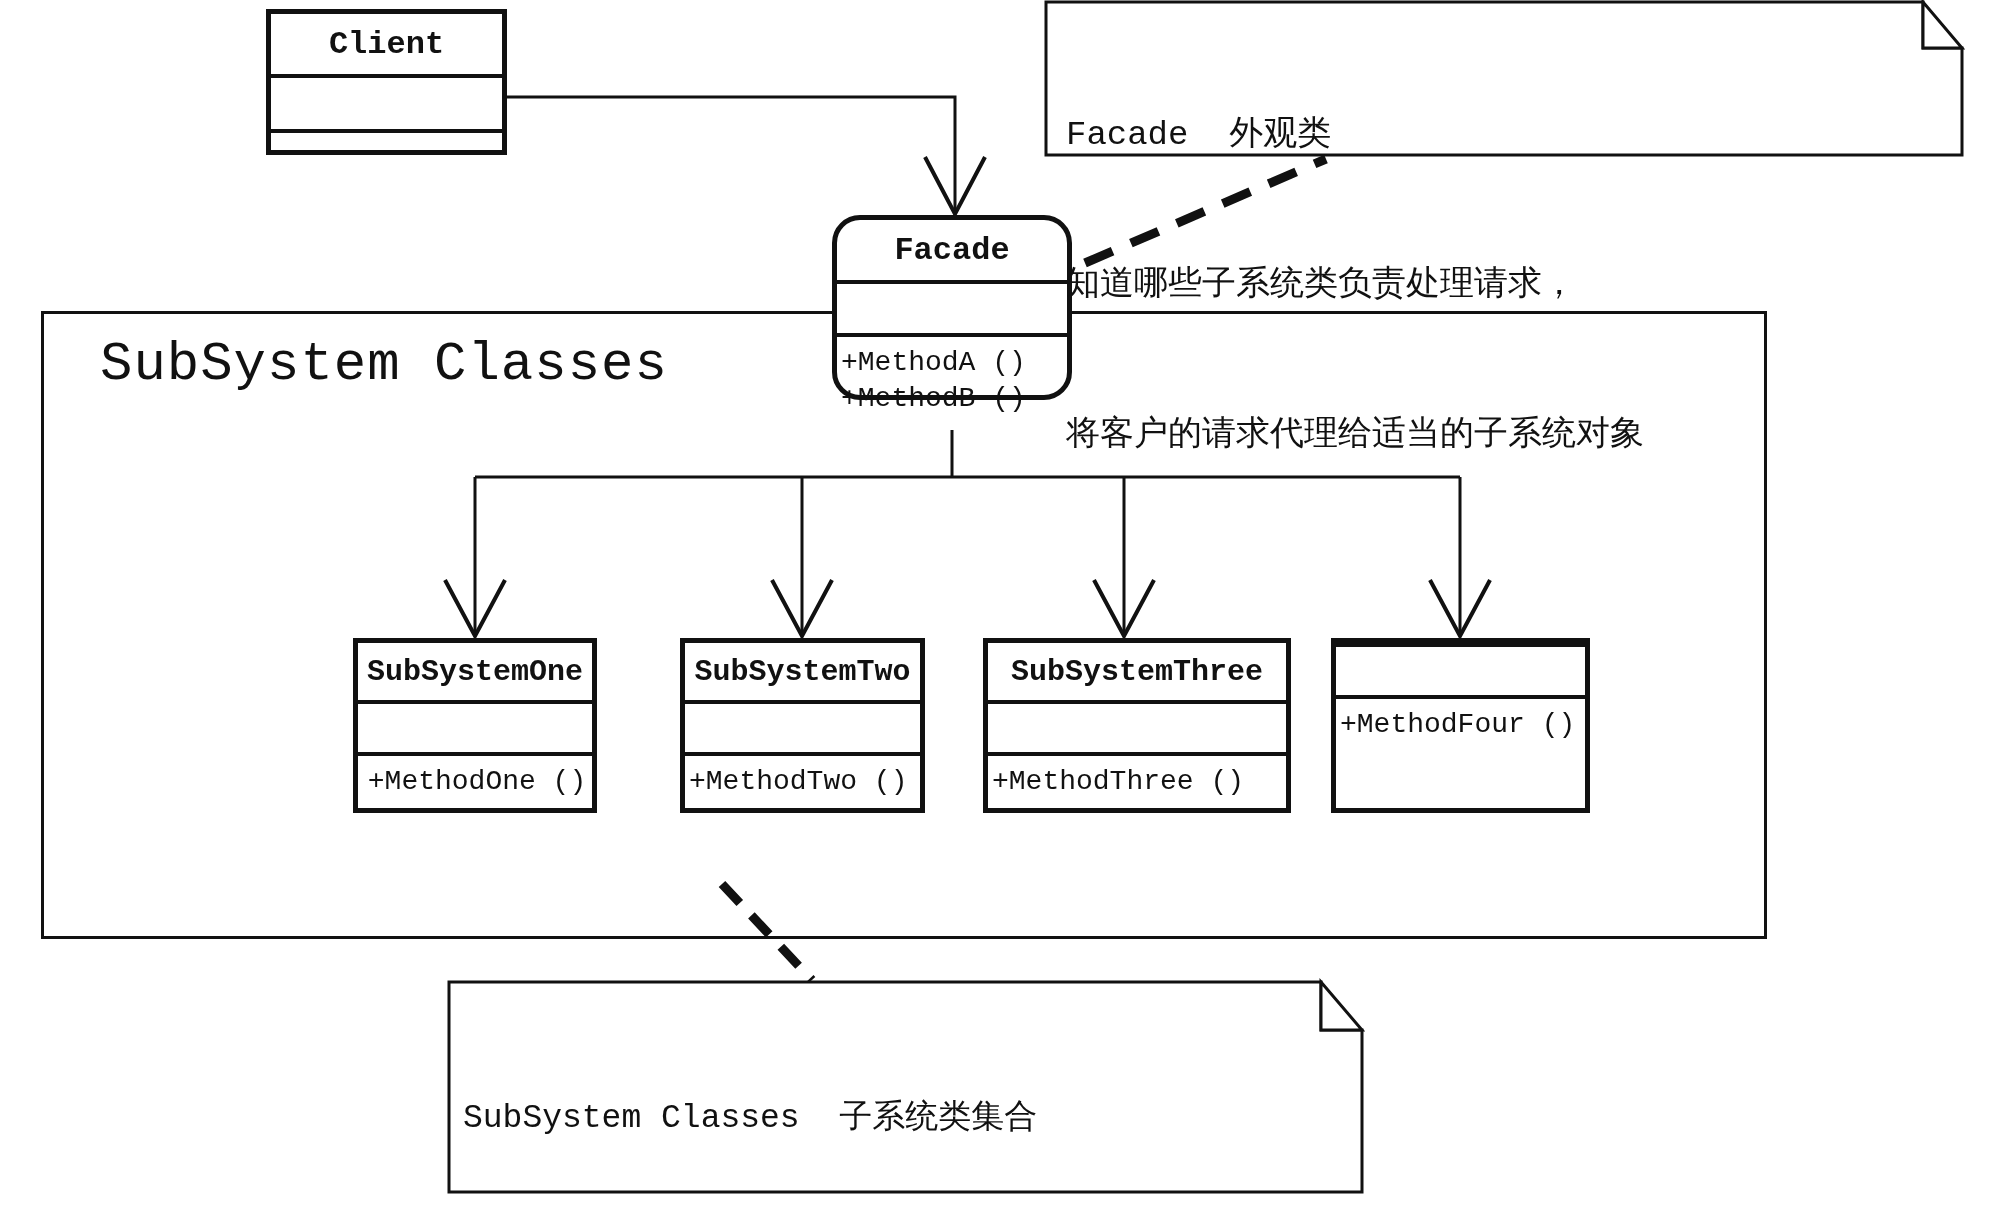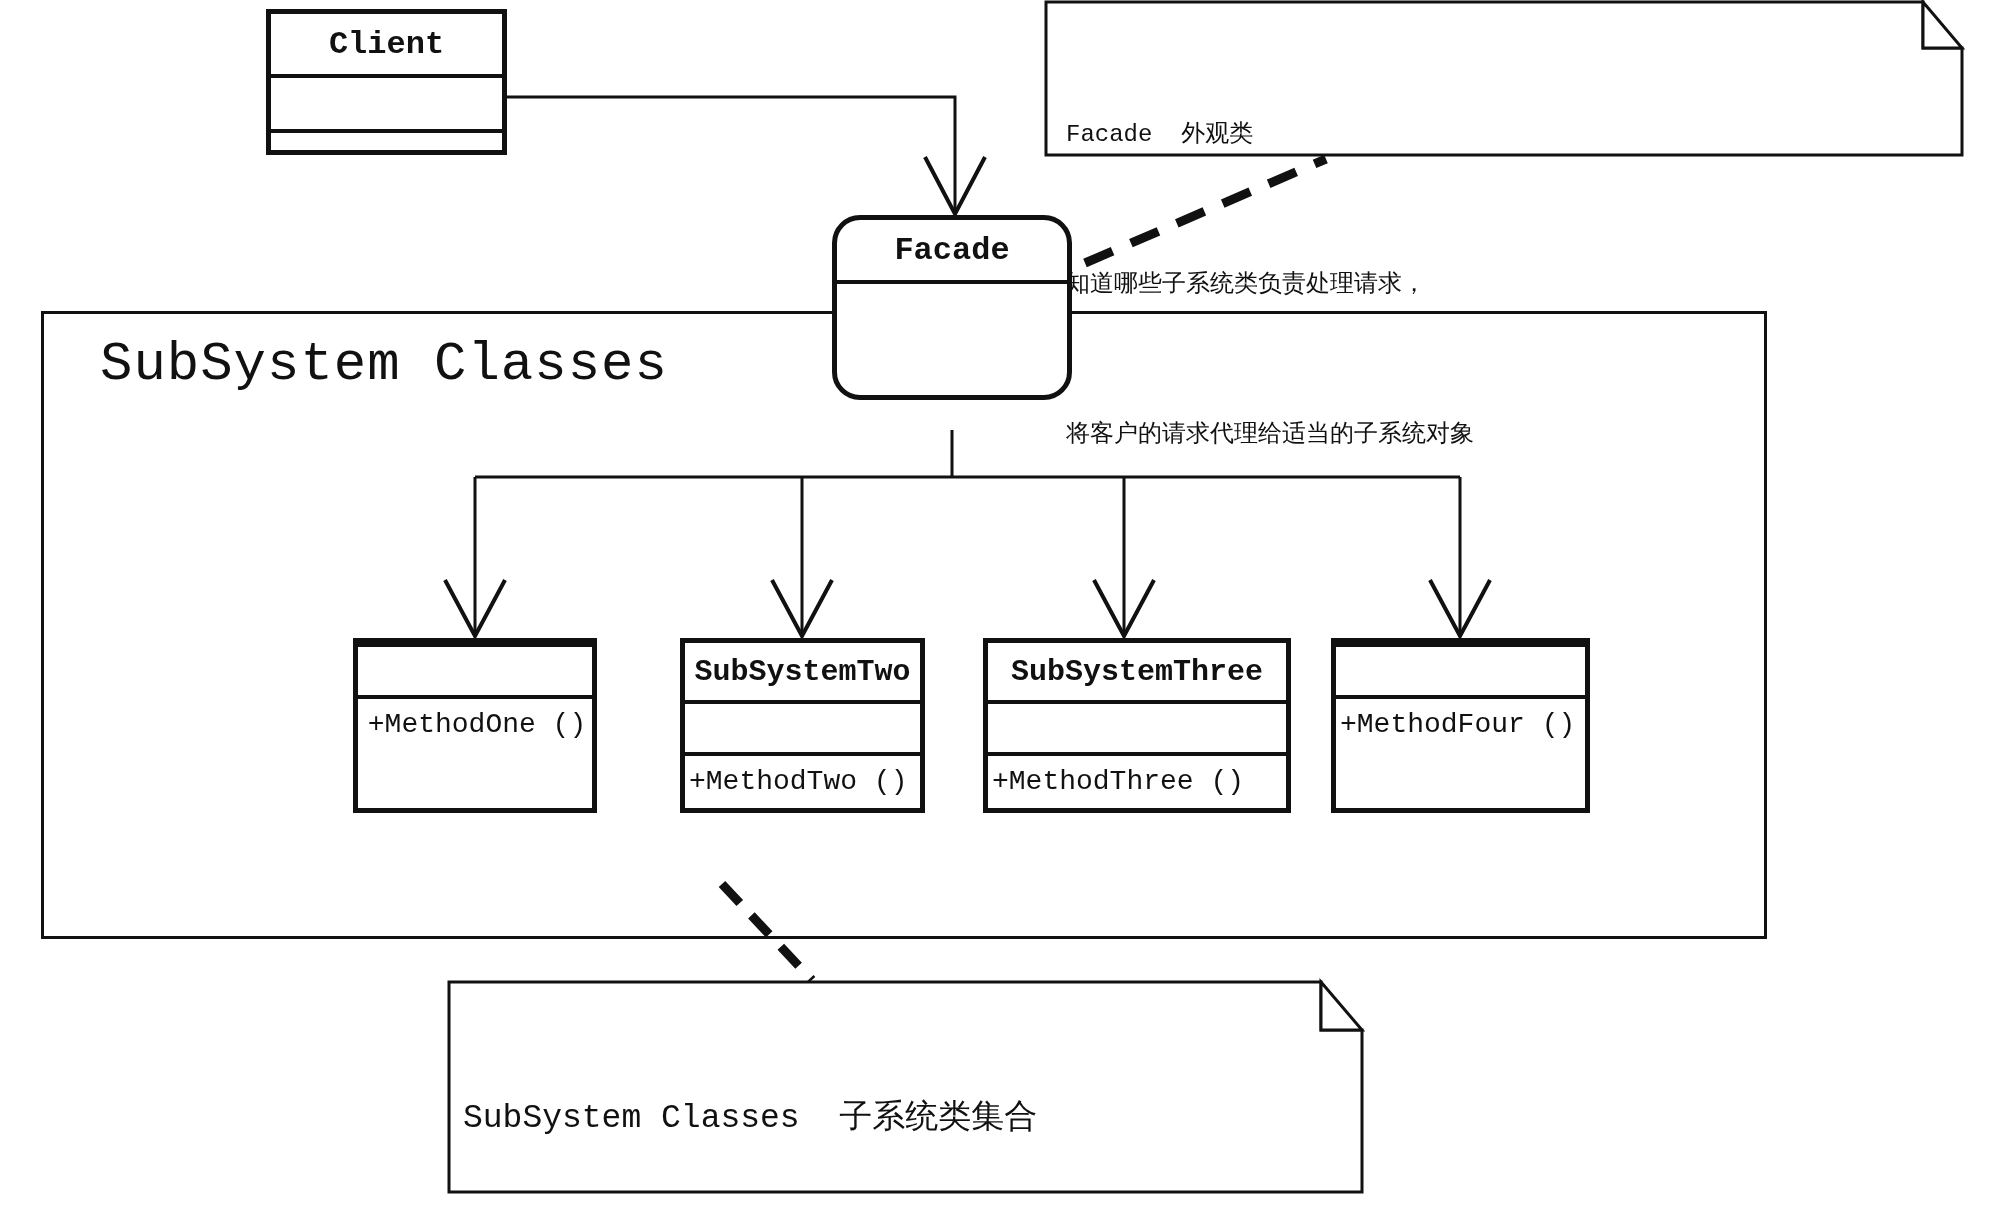--- a/index.html
+++ b/index.html
@@ -16,21 +16,21 @@
   
   #subsystem-rect{
     position:absolute;left:41px;top:311px;width:1726px;height:628px;
     border:3px solid #111;box-sizing:border-box;background:transparent;z-index:1;
   }
   #subsystem-rect-label{
     position:absolute;left:32px;top:20px;font-size:54px;letter-spacing:1px;white-space:pre;margin-left:24px;
   }
   
   .note-text{position:absolute;z-index:4;white-space:pre;}
-  #facade-note-text{left:1066px;top:10px;font-size:24px;line-height:50px;}
+  #facade-note-text{left:1066px;top:10px;font-size:34px;line-height:50px;}
   #subsystem-note-text{left:463px;top:996px;font-size:33px;line-height:49px;}
   svg{position:absolute;left:0;top:0;z-index:2;pointer-events:none;}
   svg.overlay{z-index:5;}
   .fs-title-lg{font-size:32px;}
   .fs-title-md{font-size:30px;}
   .fs-method{font-size:28px;}
 </style>
 </head>
 <body>
 
@@ -55,23 +55,28 @@
 
   <div class="uml-class" style="left:266px;top:9px;width:241px;height:146px;">
     <div class="uml-title fs-title-lg" style="height:60px;">Client</div>
     <div class="uml-compartment" style="height:55px;"></div>
     <div class="uml-compartment" style="height:49px;"></div>
   </div>
 
   <div class="uml-class" style="left:832px;top:215px;width:240px;height:185px;border-radius:28px;">
     <div class="uml-title fs-title-lg" style="height:60px;">Facade</div>
     <div class="uml-compartment" style="height:53px;"></div>
+    <div class="uml-compartment uml-methods fs-method" style="height:92px;">
+      <div class="uml-method">+MethodA ()</div>
+      <div class="uml-method">+MethodB ()</div>
+    </div>
   </div>
 
   <div class="uml-class" style="left:353px;top:638px;width:244px;height:175px;">
+    <div class="uml-title fs-title-md" style="height:57px;">SubSystemOne</div>
     <div class="uml-compartment" style="height:52px;"></div>
     <div class="uml-compartment uml-methods fs-method" style="height:56px;text-align:center;">
       <div class="uml-method">+MethodOne ()</div>
     </div>
   </div>
 
   <div class="uml-class" style="left:680px;top:638px;width:245px;height:175px;">
     <div class="uml-title fs-title-md" style="height:57px;border-radius:12px;">SubSystemTwo</div>
     <div class="uml-compartment" style="height:52px;"></div>
     <div class="uml-compartment uml-methods fs-method" style="height:56px;">

